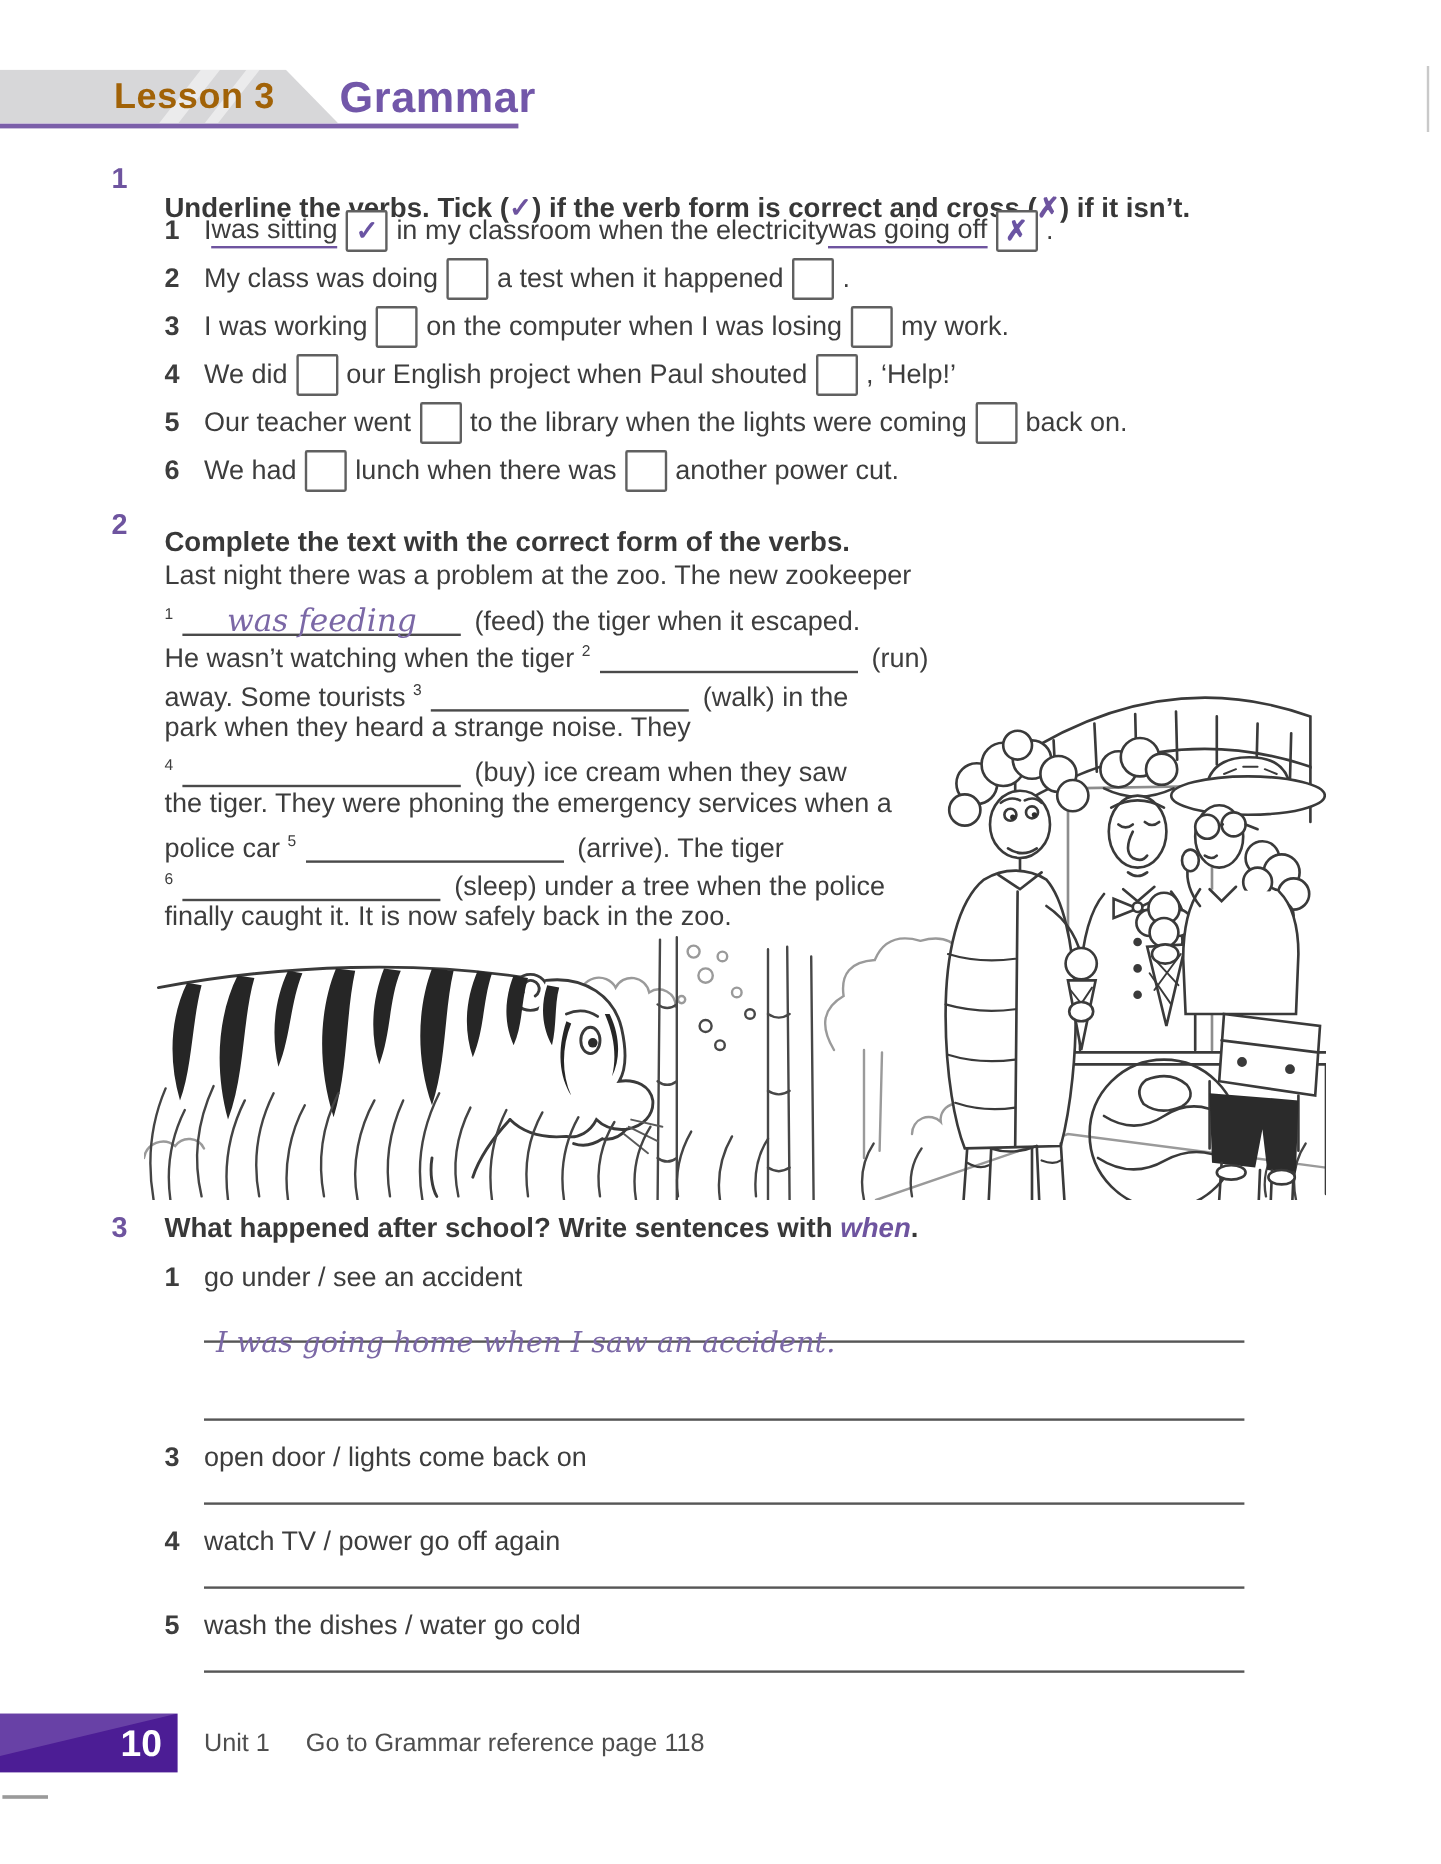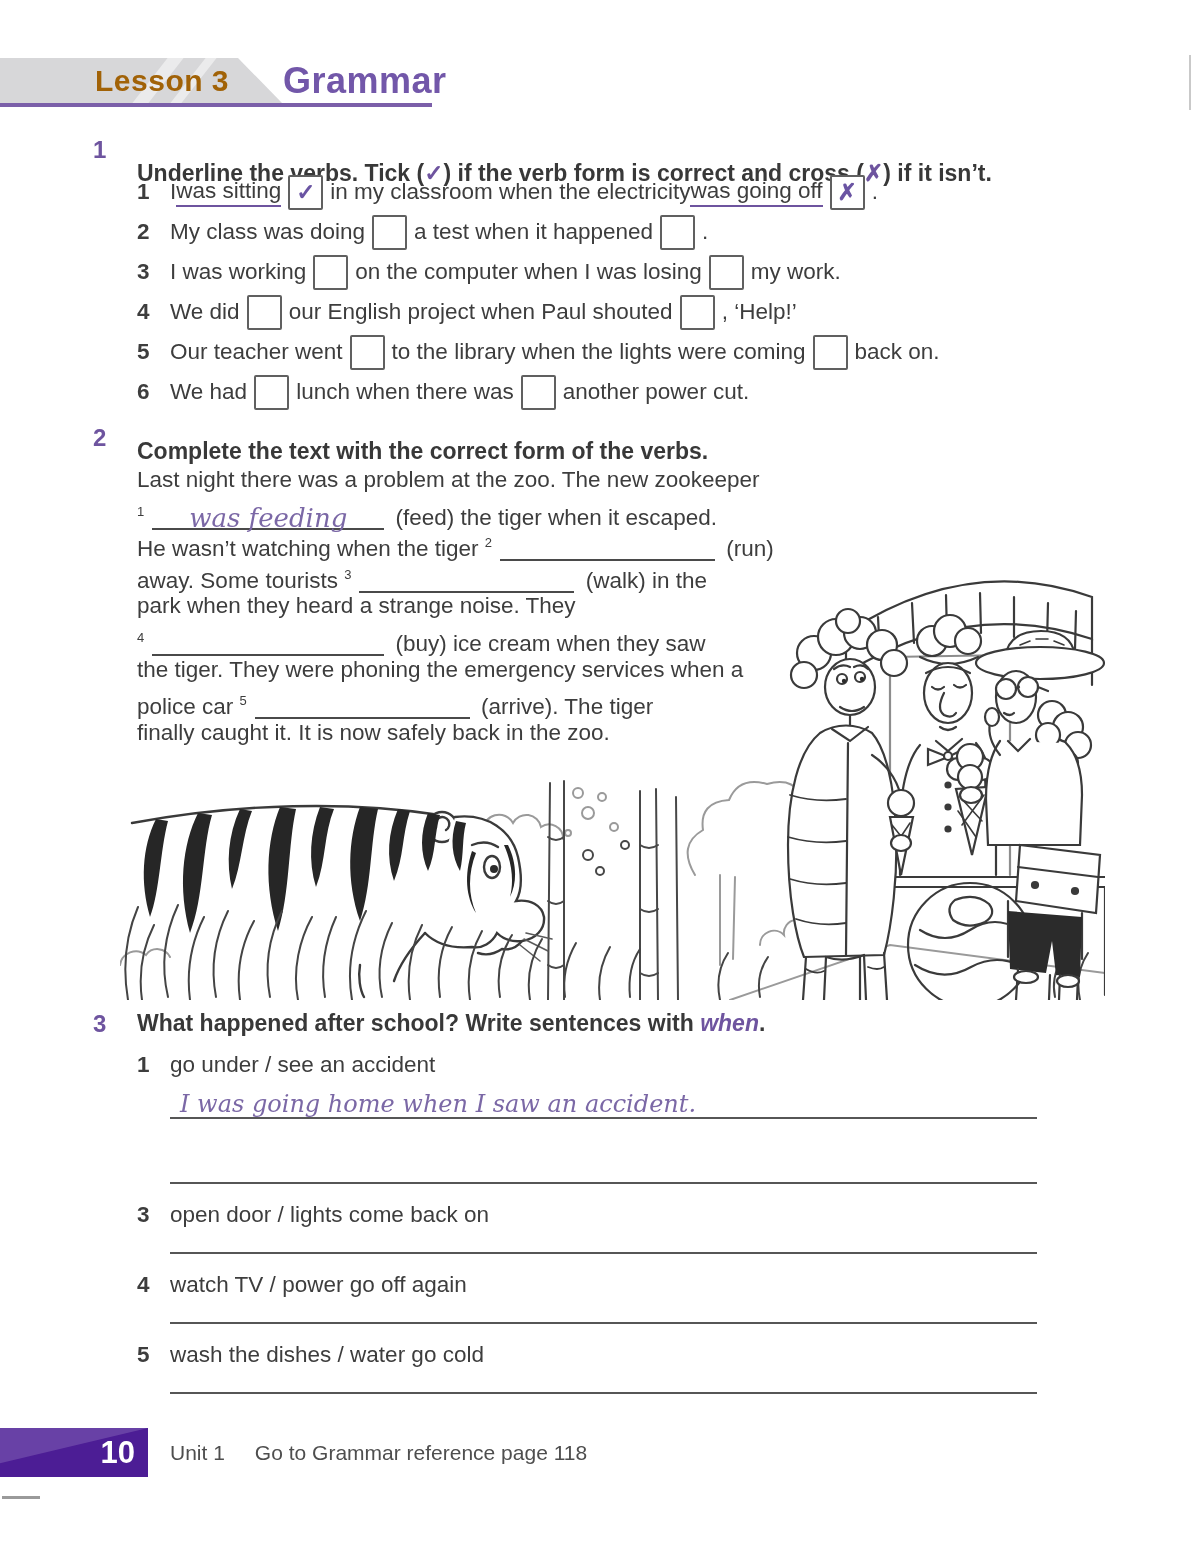--- a/index.html
+++ b/index.html
@@ -41,21 +41,21 @@
   
   .ex2-head{position:absolute;left:93px;top:424px;width:900px;}
   .ex2-head .ex-title{position:absolute;left:44px;top:14px;white-space:nowrap;}
   .ex2-para{position:absolute;left:137px;top:464px;font-size:22.5px;}
   .ex2-para .pline{height:31.6px;line-height:31.6px;white-space:nowrap;}
   .sup{font-size:13px;vertical-align:9px;margin-right:3px;}
   .blank{display:inline-block;border-bottom:2.2px solid #4a4a4a;height:1em;vertical-align:-5px;
     margin:0 5px;position:relative;}
   .b-wide{width:232px;}
   .b-std{width:215px;}
-  .hand{font-family:"DejaVu Serif", serif;font-style:italic;color:#7b68a6;}
+  .hand{font-family:"DejaVu Serif", serif;font-style:italic;color:#7b68a6;margin-top:15px;}
   .blank .hand{position:absolute;left:0;right:0;bottom:-3px;text-align:center;font-size:26px;line-height:26px;}
 
   
   .illu{position:absolute;left:120px;top:545px;width:985px;height:455px;}
 
   
   .ex3{position:absolute;left:93px;top:1010px;width:1060px;height:420px;}
   .ex3 .ex-title{position:absolute;left:44px;top:0;white-space:nowrap;}
   .prompt{position:absolute;left:44px;font-size:22.5px;white-space:nowrap;}
   .prompt .n{display:inline-block;width:33px;font-weight:bold;}
@@ -158,20 +158,23 @@
   <div class="pline">
     <span>away. Some tourists </span><span class="sup">3</span><span class="blank b-std"></span><span> (walk) in the</span>
   </div>
   <div class="pline"><span>park when they heard a strange noise. They</span></div>
   <div class="pline">
     <span class="sup">4</span><span class="blank b-wide"></span><span> (buy) ice cream when they saw</span>
   </div>
   <div class="pline"><span>the tiger. They were phoning the emergency services when a</span></div>
   <div class="pline">
     <span>police car </span><span class="sup">5</span><span class="blank b-std"></span><span> (arrive). The tiger</span>
+  </div>
+  <div class="pline">
+    <span class="sup">6</span><span class="blank b-std"></span><span> (sleep) under a tree when the police</span>
   </div>
   <div class="pline"><span>finally caught it. It is now safely back in the zoo.</span></div>
 </div>
 
 <svg class="illu" viewBox="0 0 985 455">
 
   <g stroke="#9a9a9a" stroke-width="2" fill="none" stroke-linecap="round">
     <path d="M335 300 a18 18 0 0 1 28 -14 a16 16 0 0 1 30 -8 a15 15 0 0 1 28 4 a14 14 0 0 1 22 12"></path>
     <circle cx="468" cy="268" r="6"></circle>
       <circle cx="482" cy="252" r="4"></circle>

